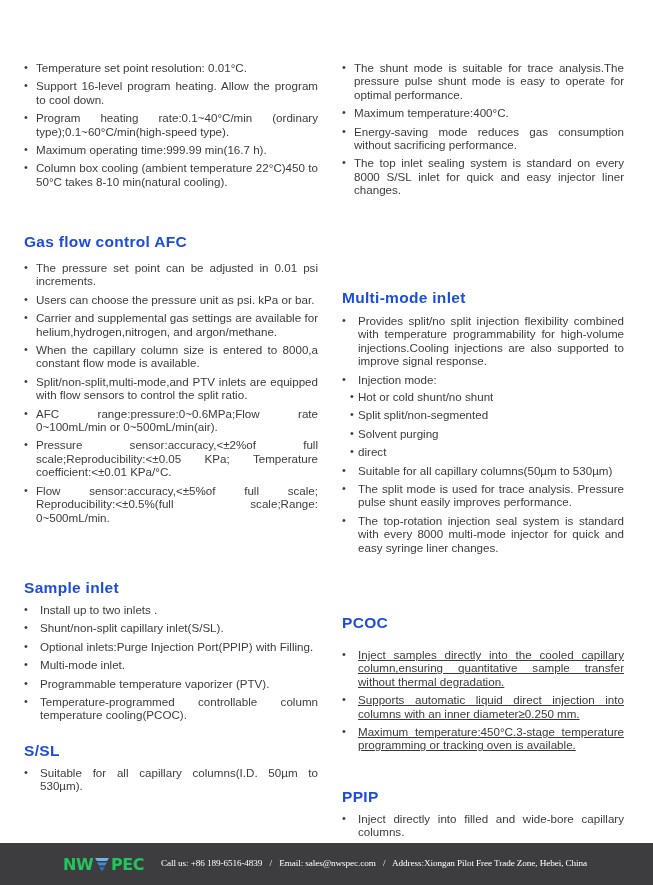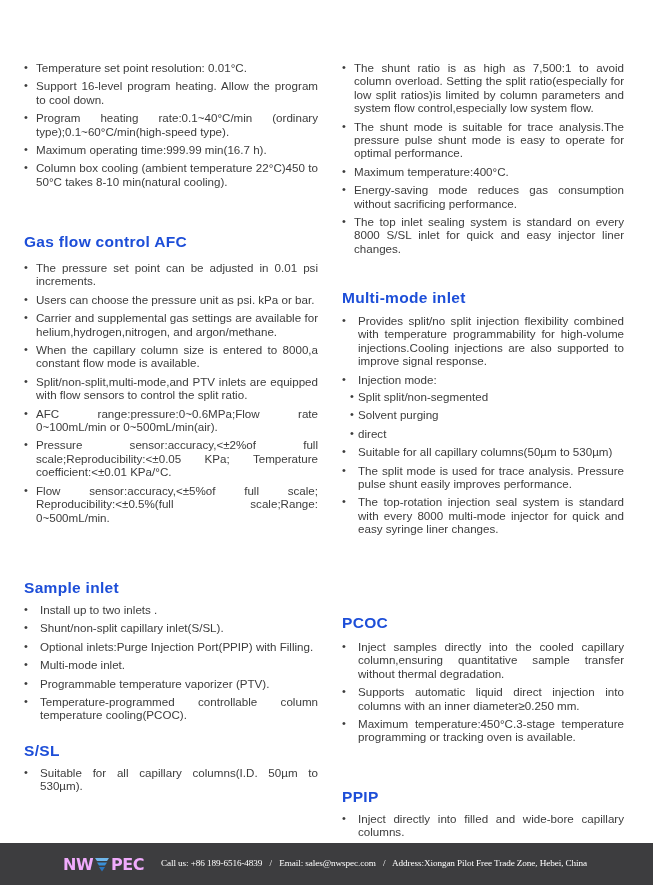--- a/index.html
+++ b/index.html
@@ -11,21 +11,21 @@
   .block { position: absolute; left: 0; width: 100%; }
   .heading { font-family: "Liberation Sans", sans-serif; font-weight: bold; color: #1d4ed8; font-size: 15.5px; letter-spacing: 0.3px; line-height: 18px; }
   ul.list { list-style: none; }
   ul.list li { position: relative; padding-left: 12px; font-size: 11.6px; line-height: 13.4px; text-align: justify; margin-bottom: 5px; color: #3c3c3c; }
   ul.list li::before { content: "•"; position: absolute; left: 0; top: 0; font-size: 11px; color: #3c3c3c; }
   ul.list.wide li { padding-left: 16px; }
   ul.sub { list-style: none; margin-top: 4px; }
   ul.sub li { padding-left: 22px; margin-bottom: 5px; }
   ul.sub li::before { left: 8px; }
   .footer { position: absolute; left: 0; top: 843px; width: 653px; height: 42px; background: #3d3d3f; display: flex; align-items: center; }
-  .logo { position: absolute; left: 63px; top: 12px; height: 18px; display: flex; align-items: center; color: #f0abfc; font-family: "DejaVu Sans", sans-serif; font-weight: bold; font-size: 16px; letter-spacing: -0.5px; }
+  .logo { position: absolute; left: 63px; top: 12px; height: 18px; display: flex; align-items: center; color: #22c55e; font-family: "DejaVu Sans", sans-serif; font-weight: bold; font-size: 16px; letter-spacing: -0.5px; }
   .logo .mark { display: inline-block; width: 16px; height: 16px; margin: 0 1px; }
   .contact { position: absolute; left: 161px; top: 15px; font-family: "Liberation Serif", serif; font-size: 9.2px; color: #ffffff; white-space: nowrap; letter-spacing: -0.1px; }
   .contact .sep { margin: 0 5px; }
 </style>
 </head>
 <body>
 
 <div class="col col-left">
 
   <div class="block" style="top:61px;">
@@ -69,46 +69,46 @@
     <ul class="list wide" id="ssl-list" style="margin-top:6px;">
         <li>Suitable for all capillary columns(I.D. 50µm to 530µm).</li>
       </ul>
   </div>
 </div>
 
 <div class="col col-right">
 
   <div class="block" style="top:61px;">
     <ul class="list" id="sslc-list">
-        <li>The shunt ratio is as high as 7,500:1 to avoid column overload. Setting the split ratio(especially for low split ratios)is limited by column parameters and system flow control,especially low system flow.</li>
         <li>The shunt mode is suitable for trace analysis.The pressure pulse shunt mode is easy to operate for optimal performance.</li>
         <li>Maximum temperature:400°C.</li>
         <li>Energy-saving mode reduces gas consumption without sacrificing performance.</li>
         <li>The top inlet sealing system is standard on every 8000 S/SL inlet for quick and easy injector liner changes.</li>
       </ul>
   </div>
 
   <div class="block" style="top:289px;">
     <h2 class="heading">Multi-mode inlet</h2>
     <ul class="list wide" id="mm-list" style="margin-top:7px;">
         <li>Provides split/no split injection flexibility combined with temperature programmability for high-volume injections.Cooling injections are also supported to improve signal response.</li>
         <li><span>Injection mode:</span><ul class="list sub" style="margin-left: -16px;">
+            <li>Hot or cold shunt/no shunt</li>
             <li>Split split/non-segmented</li>
             <li>Solvent purging</li>
             <li>direct</li>
           </ul></li>
         <li>Suitable for all capillary columns(50µm to 530µm)</li>
         <li>The split mode is used for trace analysis. Pressure pulse shunt easily improves performance.</li>
         <li>The top-rotation injection seal system is standard with every 8000 multi-mode injector for quick and easy syringe liner changes.</li>
       </ul>
   </div>
 
   <div class="block" style="top:614px;">
     <h2 class="heading">PCOC</h2>
-    <ul class="list wide" id="pcoc-list" style="margin-top:8px;">
+    <ul class="list wide" id="pcoc-list" style="margin-top:16px;text-decoration:underline;">
         <li>Inject samples directly into the cooled capillary column,ensuring quantitative sample transfer without thermal degradation.</li>
         <li>Supports automatic liquid direct injection into columns with an inner diameter≥0.250 mm.</li>
         <li>Maximum temperature:450°C.3-stage temperature programming or tracking oven is available.</li>
       </ul>
   </div>
 
   <div class="block" style="top:788px;">
     <h2 class="heading">PPIP</h2>
     <ul class="list wide" id="ppip-list" style="margin-top:6px;">
         <li>Inject directly into filled and wide-bore capillary columns.</li>

